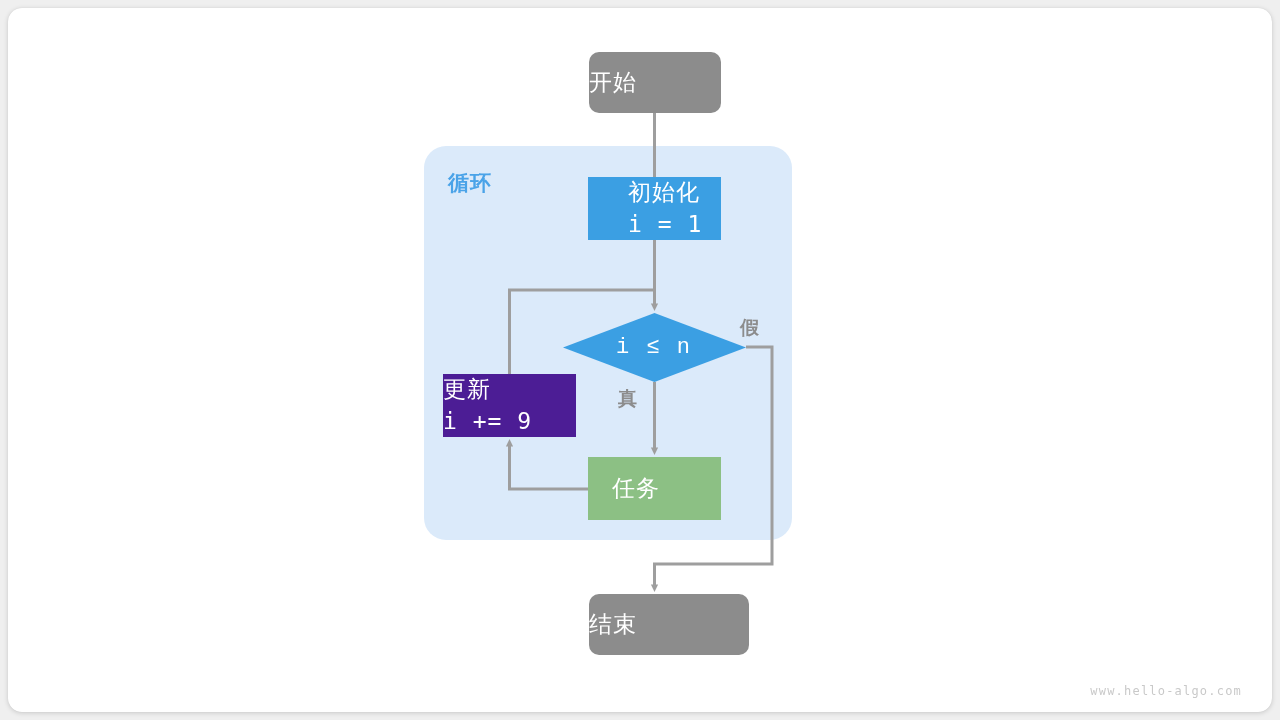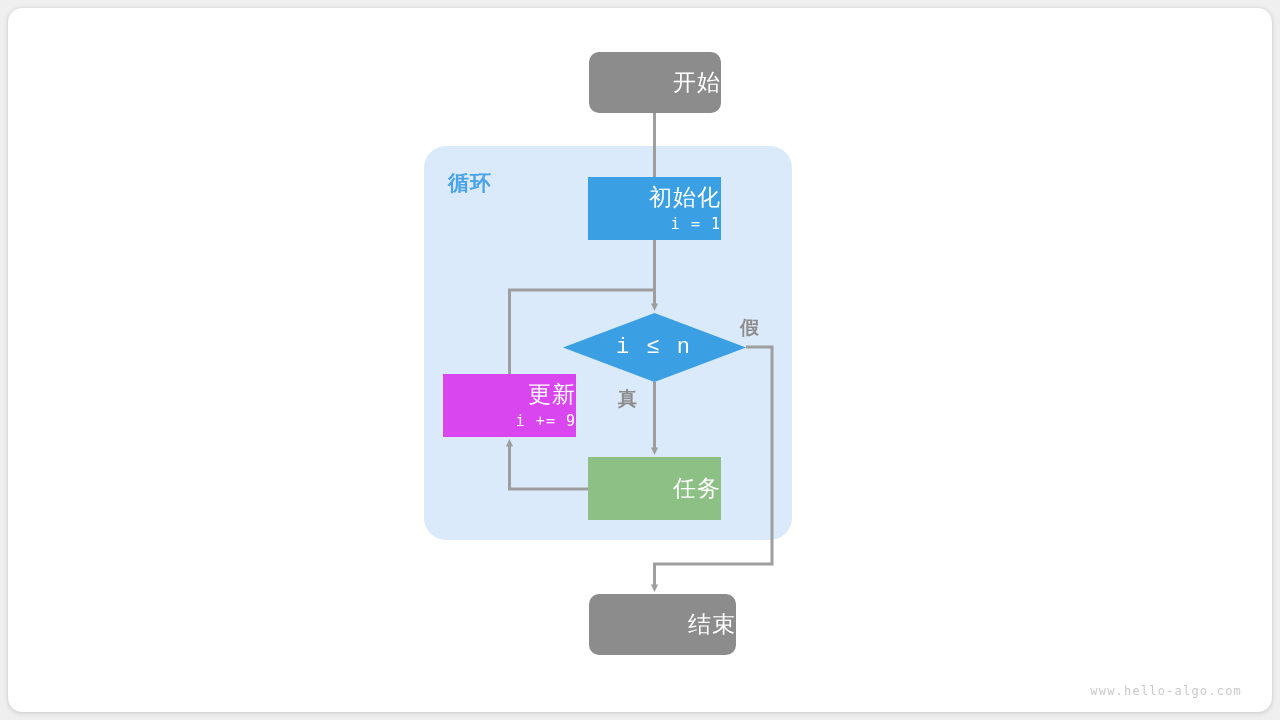--- a/index.html
+++ b/index.html
@@ -35,35 +35,35 @@
     position: absolute;
     left: 0;
     top: 0;
     width: 1280px;
     height: 720px;
   }
   .node {
     position: absolute;
     display: flex;
     flex-direction: column;
-    align-items: flex-end;
+    align-items: flex-start;
     justify-content: center;
     color: #ffffff;
     text-align: center;
     line-height: 1.18;
     box-sizing: border-box;
   }
   .node .zh {
     font-family: "DejaVu Sans", "Liberation Sans", sans-serif;
     font-size: 23px;
     letter-spacing: 1px;
   }
   .node .mono {
     font-family: "DejaVu Sans Mono", "Liberation Mono", monospace;
-    font-size: 15px;
+    font-size: 23px;
     letter-spacing: 1px;
     margin-top: 5px;
   }
   .terminal {
     border-radius: 10px;
   }
   .loop-title {
     position: absolute;
     font-family: "DejaVu Sans", "Liberation Sans", sans-serif;
     font-size: 21px;
@@ -137,39 +137,39 @@
 
     <polygon points="654.5,313 746,347.5 654.5,382 563,347.5" fill="#3b9fe3"></polygon>
   </svg>
 
   <div class="loop-title" style="left:448px; top:169px; color:#4aa3e8;">循环</div>
 
   <div class="node terminal" style="left:589px; top:52px; width:132px; height:61px; background:#8c8c8c;">
     <span class="zh">开始</span>
   </div>
 
-  <div class="node" style="left:588px; top:177px; width:133px; height:63px; background:#3b9fe3;">
+  <div class="node" style="left:588px; top:177px; width:133px; height:63px; background:#3b9fe3;padding-left:40px;">
     <span class="zh">初始化</span>
     <span class="mono">i = 1</span>
   </div>
 
   <div class="diamond-wrap" style="left:562px; top:313px; width:184px; height:69px;">
     <div class="diamond-text">i ≤ n</div>
   </div>
 
-  <div class="node" style="left:443px; top:374px; width:133px; height:63px; background:#d946ef;">
+  <div class="node" style="left:443px; top:374px; width:133px; height:63px; background:#4c1d95;">
     <span class="zh">更新</span>
     <span class="mono">i += 9</span>
   </div>
 
-  <div class="node" style="left:588px; top:457px; width:133px; height:63px; background:#8cc084;">
+  <div class="node" style="left:588px; top:457px; width:133px; height:63px; background:#8cc084;padding-left:24px;">
     <span class="zh">任务</span>
   </div>
 
-  <div class="node terminal" style="left:589px; top:594px; width:147px; height:61px; background:#8c8c8c;">
+  <div class="node terminal" style="left:589px; top:594px; width:160px; height:61px; background:#8c8c8c;">
     <span class="zh">结束</span>
   </div>
 
   <div class="edge-label" style="left:618px; top:386px;">真</div>
 
   <div class="edge-label" style="left:740px; top:315px;">假</div>
 
   <div class="watermark">www.hello-algo.com</div>
 </div>
 

